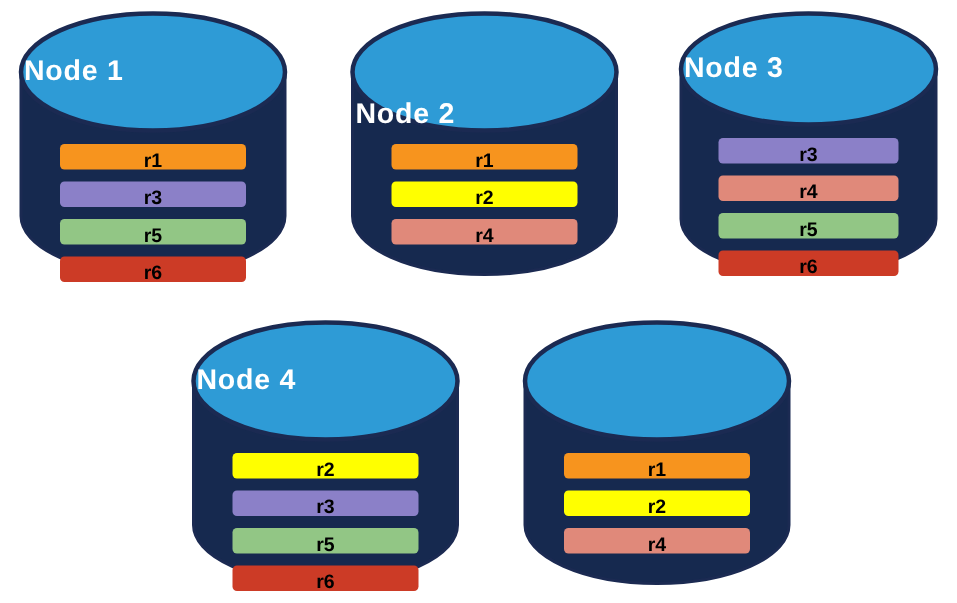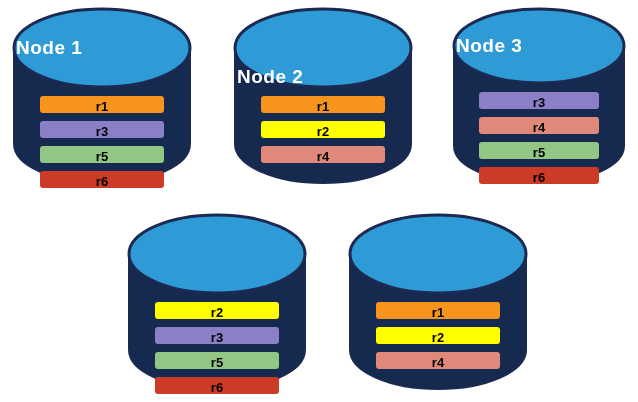--- a/index.html
+++ b/index.html
@@ -124,20 +124,21 @@
         <div class="replica" style="width: 120px; height: 17px; background: rgb(204, 59, 38); font-size: 13px; color: rgb(0, 0, 0);">
           <span>r6</span>
         </div>
       </div>
     </div>
     <div class="node" style="left: 127px; top: 212px; width: 180px; height: 180px;">
       <svg class="cyl-svg" width="180" height="180" viewBox="0 0 180 180">
         <path d="M 2 42 L 2 138 A 88 39 0 0 0 178 138 L 178 42 Z" fill="#16294F" stroke="#1B2A52" stroke-width="2"></path>
         <ellipse cx="90" cy="42" rx="88" ry="39" fill="#2E9BD6" stroke="#1B2A52" stroke-width="3"></ellipse>
       </svg>
+      <div class="node-title" style="top: 31px; font-size: 19px; color: rgb(255, 255, 255);">Node  4</div>
       <div class="replica-list" style="top: 90px; gap: 8px;">
         <div class="replica" style="width: 124px; height: 17px; background: rgb(255, 255, 0); font-size: 13px; color: rgb(0, 0, 0);">
           <span>r2</span>
         </div>
         <div class="replica" style="width: 124px; height: 17px; background: rgb(139, 128, 200); font-size: 13px; color: rgb(0, 0, 0);">
           <span>r3</span>
         </div>
         <div class="replica" style="width: 124px; height: 17px; background: rgb(146, 198, 133); font-size: 13px; color: rgb(0, 0, 0);">
           <span>r5</span>
         </div>

